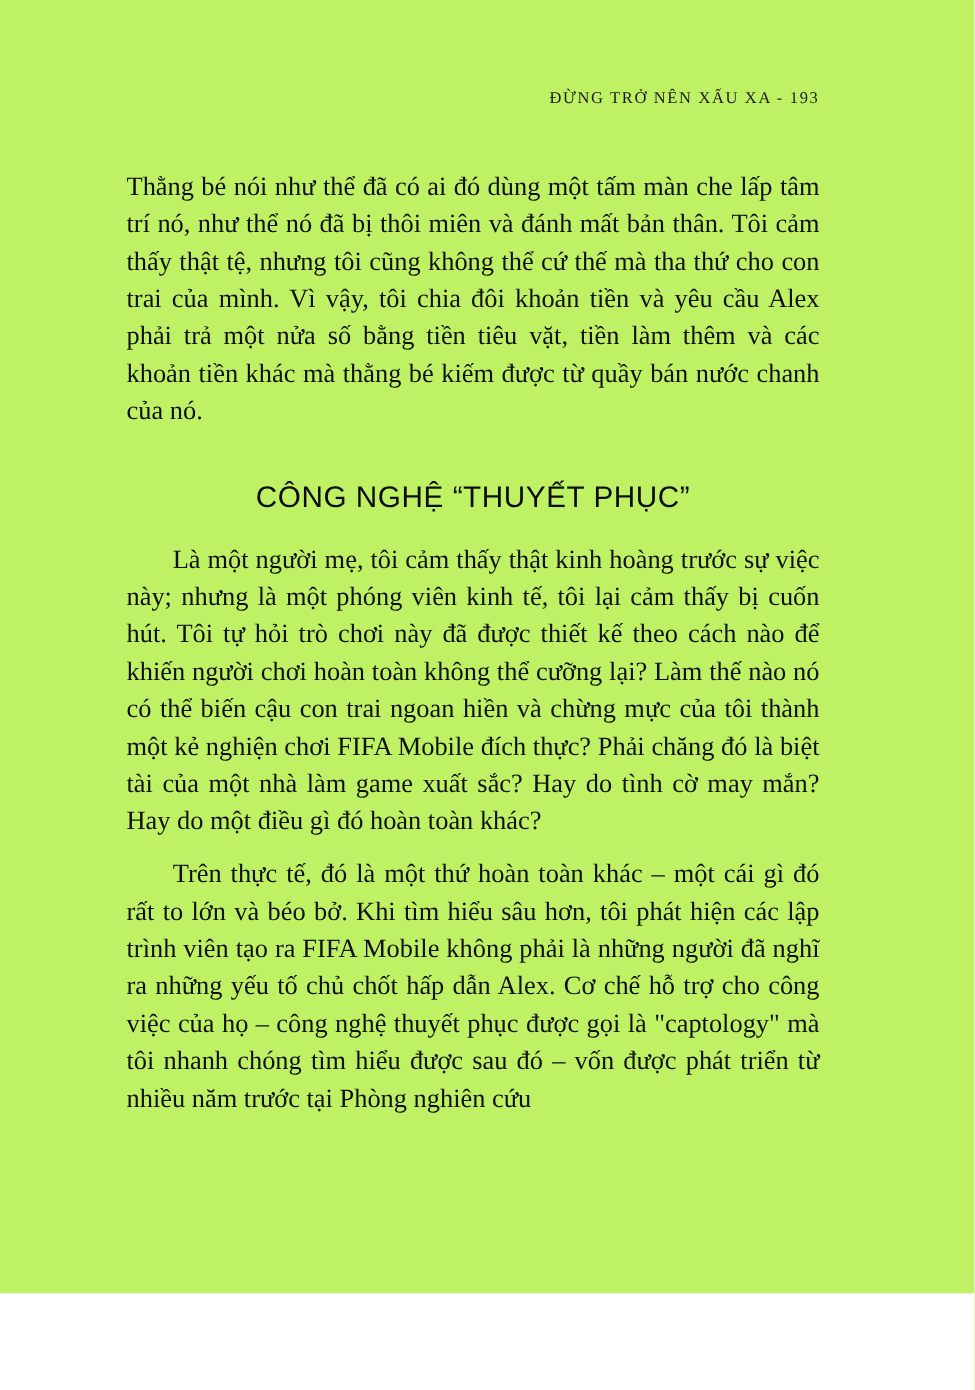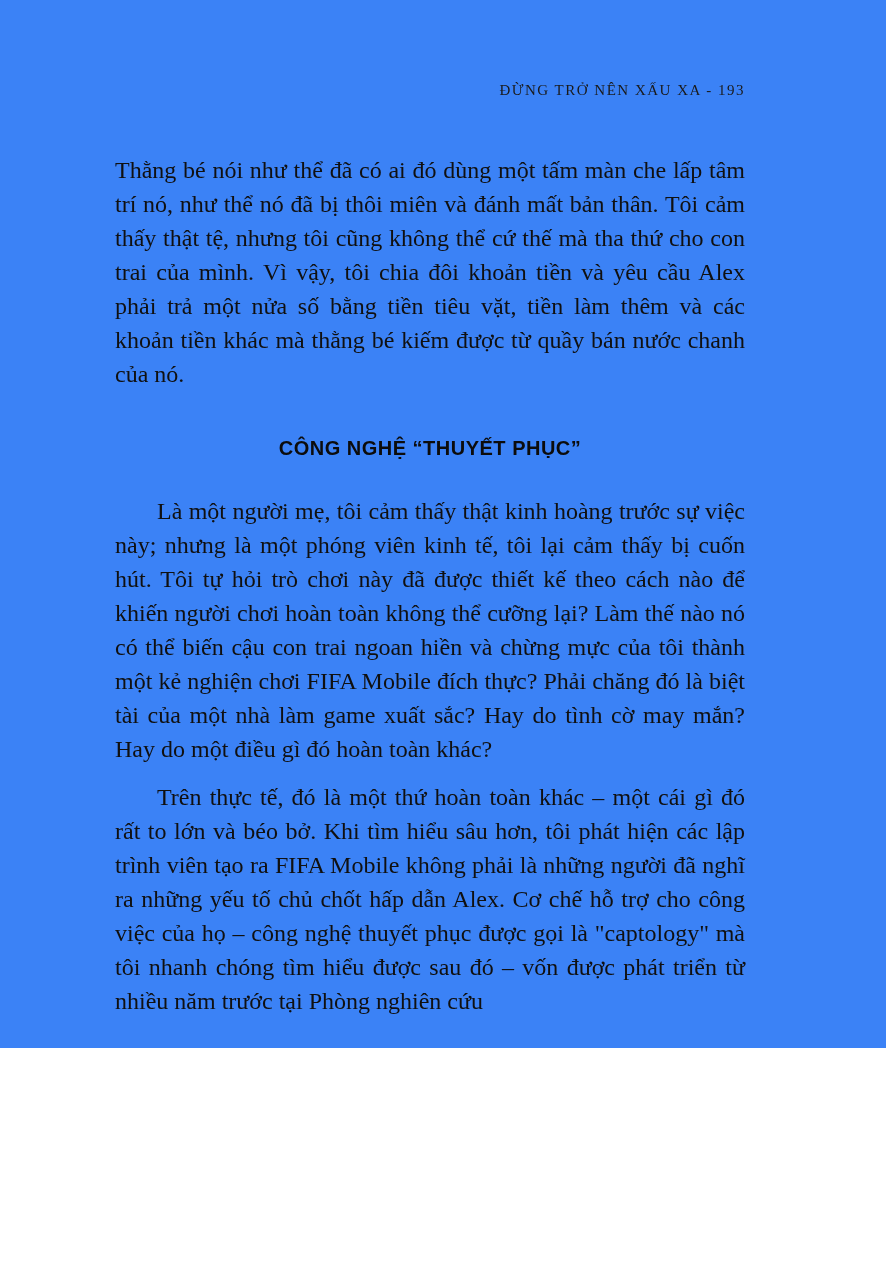--- a/index.html
+++ b/index.html
@@ -3,22 +3,22 @@
 <meta charset="utf-8">
 <style>
   html, body {
     margin: 0;
     padding: 0;
     background: #ffffff;
   }
   .page {
     position: relative;
     width: 886px;
-    height: 1048px;
-    background: #3b82f6;
+    height: 1176px;
+    background: #bef264;
     color: #111111;
     overflow: hidden;
     font-family: "Liberation Serif", "DejaVu Serif", serif;
   }
   .content {
     padding: 82px 141px 0 115px;
   }
   .running-header {
     text-align: right;
     font-size: 15px;
@@ -36,26 +36,26 @@
   .para-first {
     margin-top: 54px !important;
     text-indent: 0;
   }
   .para-indent {
     margin-top: 14px !important;
     text-indent: 42px;
   }
   .section-heading {
     font-family: "Liberation Sans", "DejaVu Sans", sans-serif;
-    font-weight: 700;
-    font-size: 20px;
+    font-weight: 400;
+    font-size: 27px;
     letter-spacing: 0.5px;
     text-align: center;
     color: #0c0c0c;
-    margin: 46px 0 34px 0;
+    margin: 46px 0 24px 0;
   }
 </style>
 </head>
 <body>
 
 <div class="page">
   <div class="content">
 
     <div class="running-header">
       <span>ĐỪNG TRỞ NÊN XẤU XA  -  193</span>

